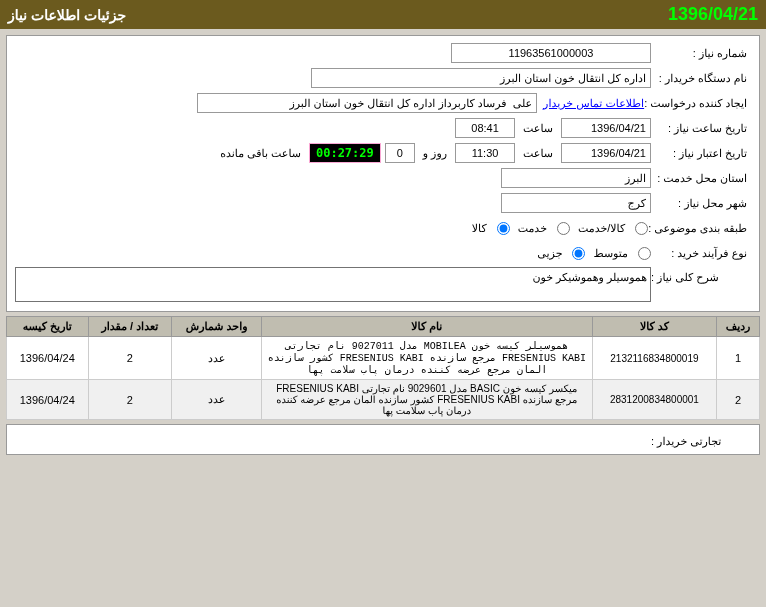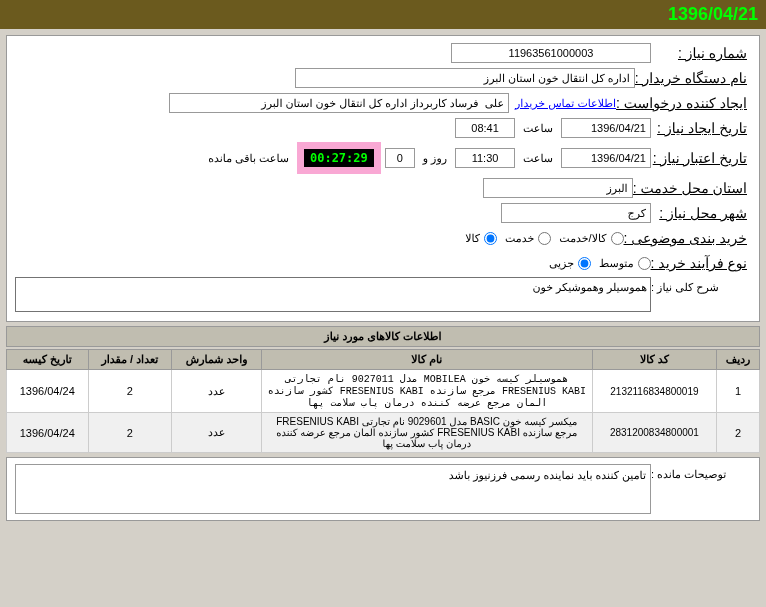--- a/index.html
+++ b/index.html
@@ -35,26 +35,25 @@
       margin-bottom: 4px;
     }
     .form-row {
       display: flex;
       align-items: center;
       margin-bottom: 3px;
       min-height: 22px;
     }
     .label-cell {
       color: #000;
-      font-size: 14px;
+      font-size: 11px;
       white-space: nowrap;
       min-width: 100px;
       text-align: right;
       padding-right: 4px;
-      text-decoration: underline;
     }
     .value-cell {
       flex: 1;
       display: flex;
       align-items: center;
     }
     .input-field {
       border: 1px solid #999;
       background: white;
       padding: 1px 4px;
@@ -79,21 +78,21 @@
     }
     .radio-group {
       display: flex;
       align-items: center;
       gap: 8px;
       direction: rtl;
     }
     .radio-label {
       display: flex;
       align-items: center;
-      gap: 4px;
+      gap: 10px;
       font-size: 11px;
     }
     .section-header {
       background: #c0bdb0;
       border: 1px solid #999;
       padding: 3px 8px;
       font-weight: bold;
       font-size: 11px;
       text-align: center;
       margin-bottom: 2px;
@@ -157,21 +156,21 @@
       padding: 6px;
       background: #d4d0c8;
     }
     .timer-display {
       background: #000;
       color: #00ff00;
       font-size: 12px;
       font-weight: bold;
       padding: 2px 6px;
       font-family: monospace;
-      border: 7px solid #f9a8d4;
+      border: 1px solid #f9a8d4;
     }
     .remaining-label {
       font-size: 11px;
       padding: 0 4px;
     }
     .notes-row {
       display: flex;
       align-items: flex-start;
       margin-bottom: 3px;
     }
@@ -187,20 +186,21 @@
       font-size: 11px;
       direction: rtl;
       text-align: right;
     }
   </style>
 </head>
 <body>
 
 <div class="top-bar">
   <span style="color:#00ff00;font-size:18px;font-weight:bold;">1396/04/21</span>
+  <span style="color:white;font-size:14px;font-weight:bold;">جزئیات اطلاعات نیاز</span>
 </div>
 
 <div class="main-content">
 
   <div class="form-section">
 
     <div class="form-row">
       <div class="label-cell">شماره نیاز :</div>
       <div class="value-cell">
         <input class="input-field input-medium" type="text" readonly="" style="width: 200px; text-align: center;" value="11963561000003">
@@ -216,21 +216,21 @@
 
     <div class="form-row">
       <div class="label-cell">ایجاد کننده درخواست :</div>
       <div class="value-cell" style="gap:6px;">
         <span class="link-text">اطلاعات تماس خریدار</span>
         <input class="input-field" type="text" readonly="" style="width: 340px; text-align: right;" value="علی  فرساد کاربرداز اداره کل انتقال خون استان البرز">
       </div>
     </div>
 
     <div class="form-row">
-      <div class="label-cell">تاریخ ایجاد نیاز :</div>
+      <div class="label-cell">تاریخ ساعت نیاز :</div>
       <div class="value-cell date-time-row">
         <input class="input-field input-small" type="text" readonly="" value="1396/04/21" style="">
         <span style="padding:0 4px;">ساعت</span>
         <input class="input-field input-xsmall" type="text" readonly="" style="text-align: center;" value="08:41">
       </div>
     </div>
 
     <div class="form-row">
       <div class="label-cell">تاریخ اعتبار نیاز :</div>
       <div class="value-cell date-time-row">
@@ -252,21 +252,21 @@
     </div>
 
     <div class="form-row">
       <div class="label-cell">شهر محل نیاز :</div>
       <div class="value-cell">
         <input class="input-field" type="text" readonly="" style="width: 150px; text-align: right;" value="کرج">
       </div>
     </div>
 
     <div class="form-row">
-      <div class="label-cell">خرید بندی موضوعی :</div>
+      <div class="label-cell">طبقه بندی موضوعی :</div>
       <div class="value-cell radio-group">
         <label class="radio-label">
           <input type="radio" name="goodsType" style="">
           <span>کالا/خدمت</span>
         </label>
         <label class="radio-label">
           <input type="radio" name="goodsType" style="">
           <span>خدمت</span>
         </label>
         <label class="radio-label">
@@ -293,21 +293,20 @@
     <div class="notes-row">
       <div class="desc-label">شرح کلی نیاز :</div>
       <div class="notes-content">
         <div class="klly-desc-box">هموسیلر وهموشیکر خون</div>
       </div>
     </div>
 
   </div>
 
   <div class="table-section">
-    <div class="section-header">اطلاعات کالاهای مورد نیاز</div>
     <table class="data-table">
       <thead>
         <tr>
           <th>ردیف</th>
           <th>کد کالا</th>
           <th>نام کالا</th>
           <th>واحد شمارش</th>
           <th>تعداد / مقدار</th>
           <th>تاریخ کیسه</th>
         </tr>
@@ -328,24 +327,21 @@
       <td>عدد</td>
       <td>2</td>
       <td>1396/04/24</td>
     </tr>
         </tbody>
     </table>
   </div>
 
   <div class="form-section">
     <div class="desc-label-row">
-      <div class="desc-label">توصیحات مانده :</div>
-      <div style="flex:1;">
-        <div class="desc-box" style="min-height:50px;">تامین کننده باید نماینده رسمی فرزنیوز باشد</div>
-      </div>
+      <div class="desc-label">تجارتی خریدار :</div>
     </div>
   </div>
 
 </div>
 
 <div class="footer-buttons">
   
   
   
   

